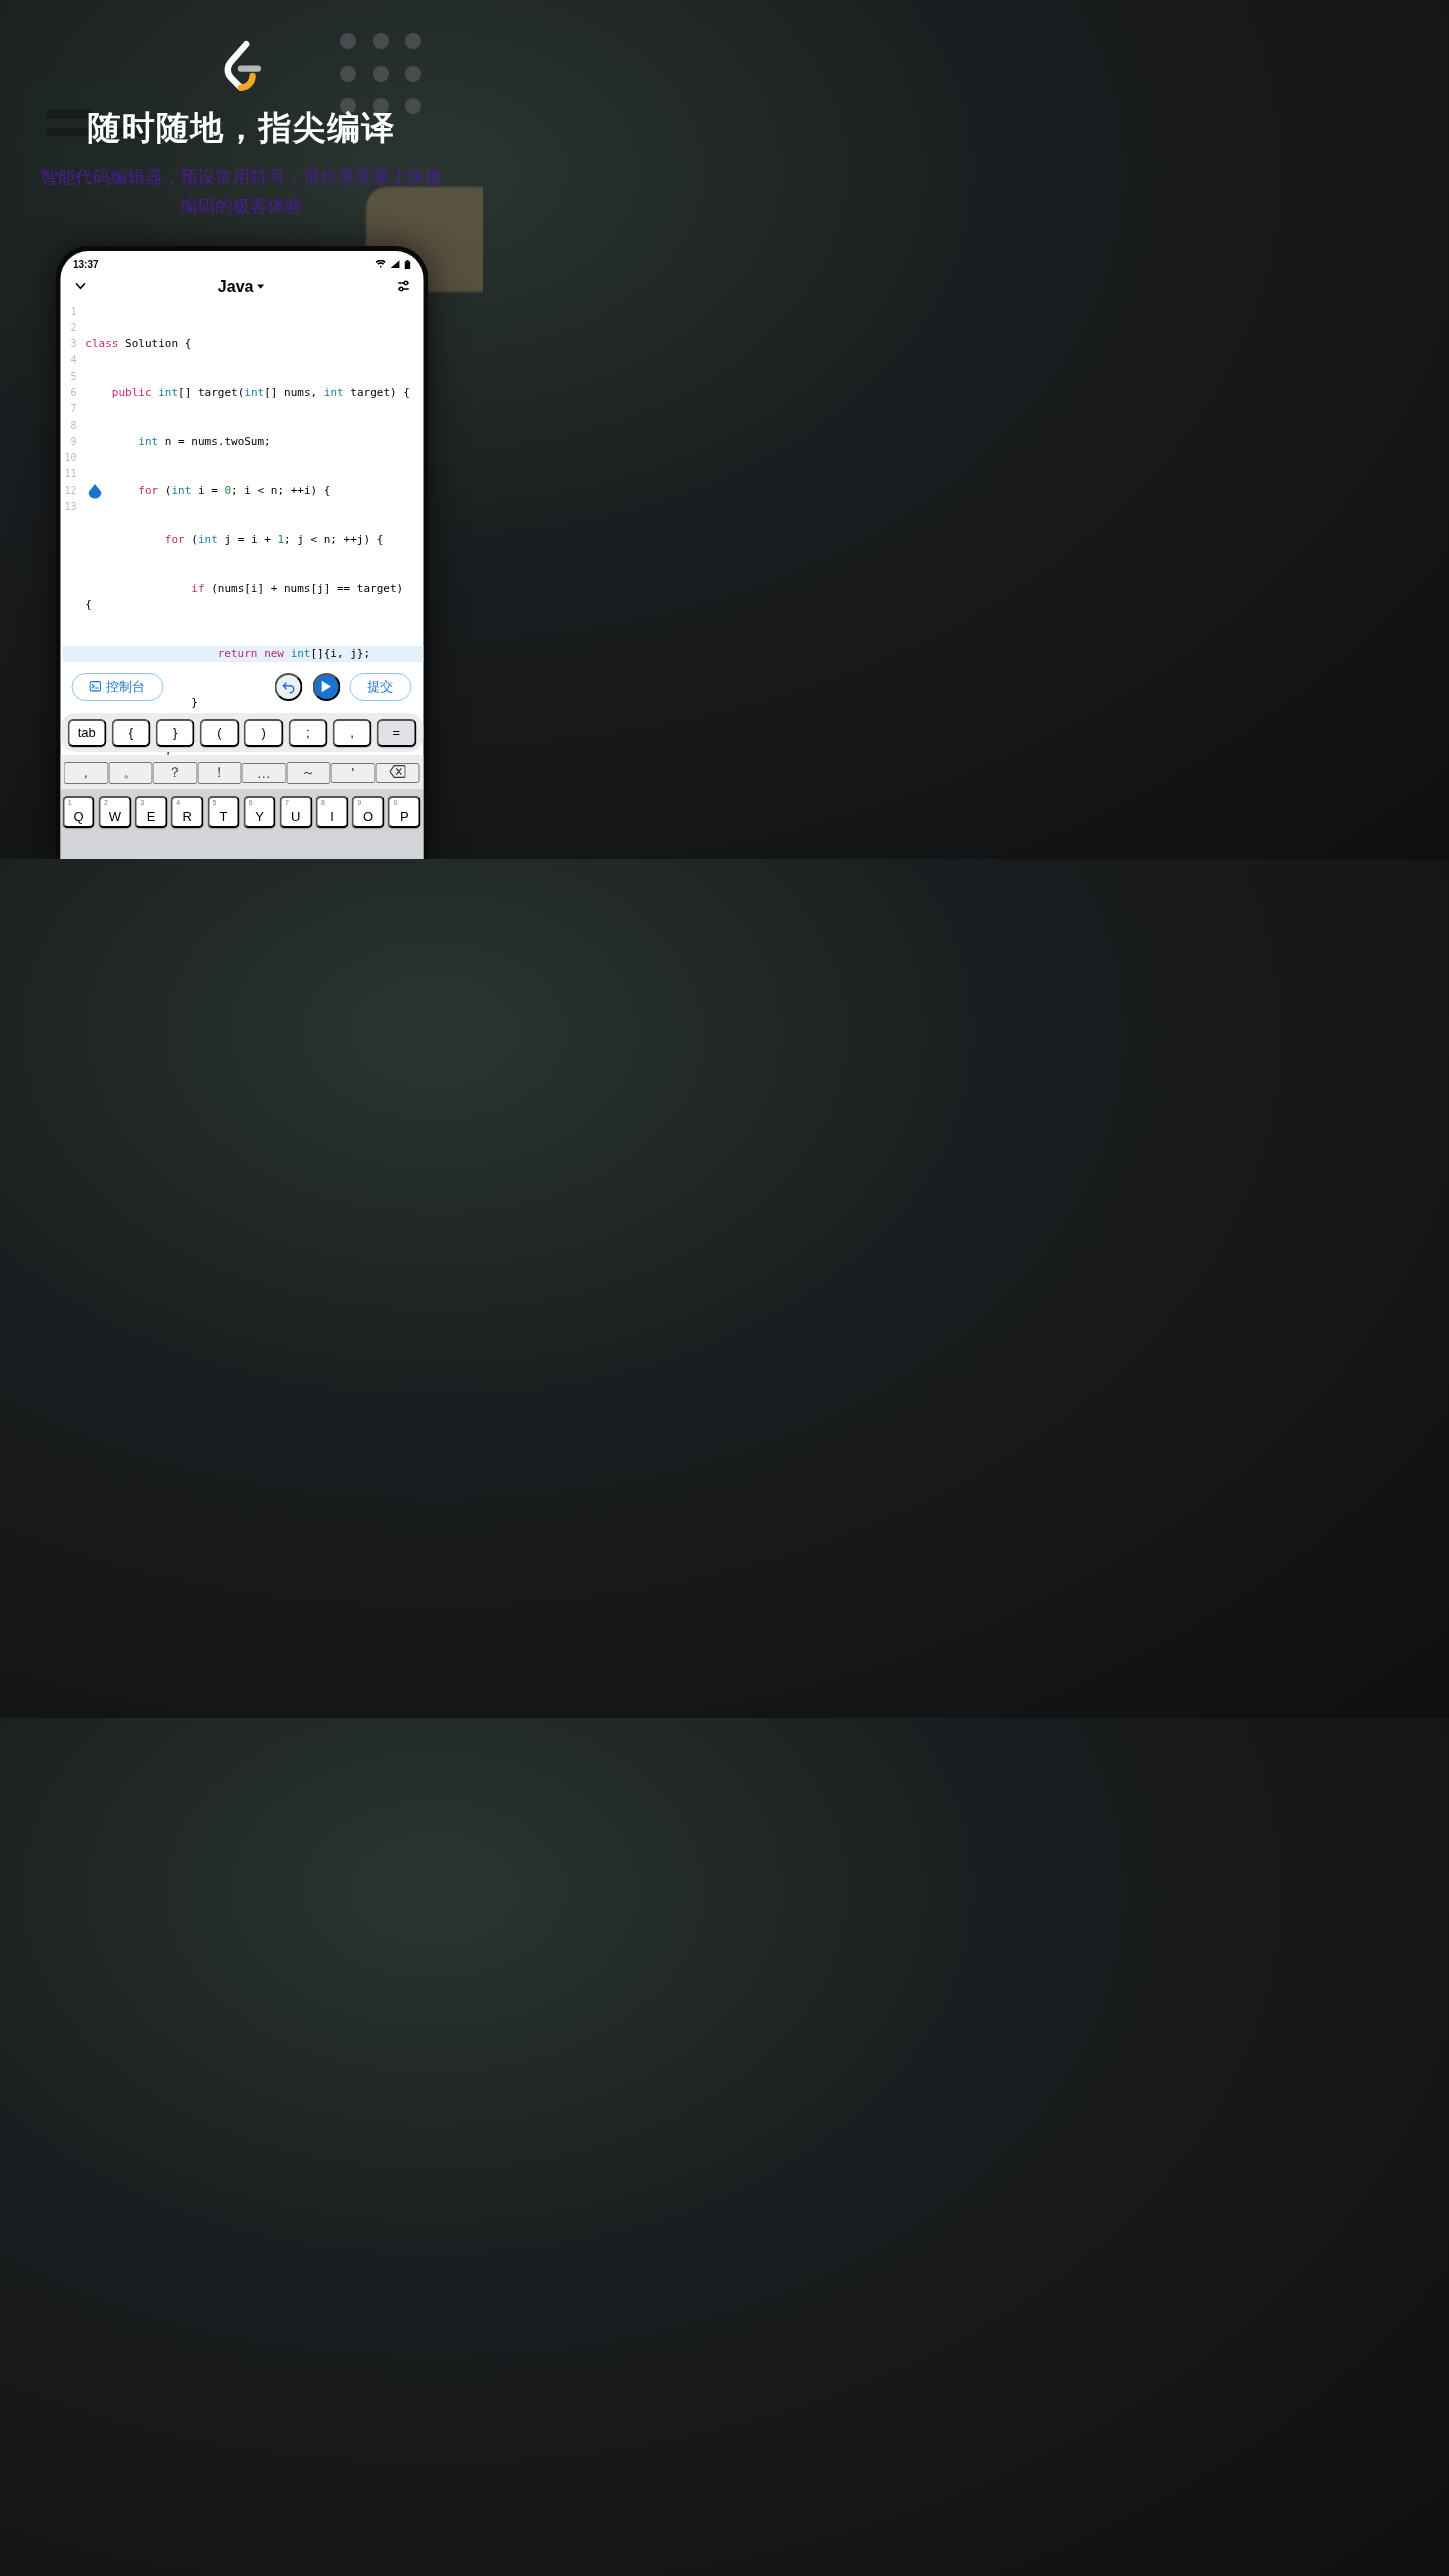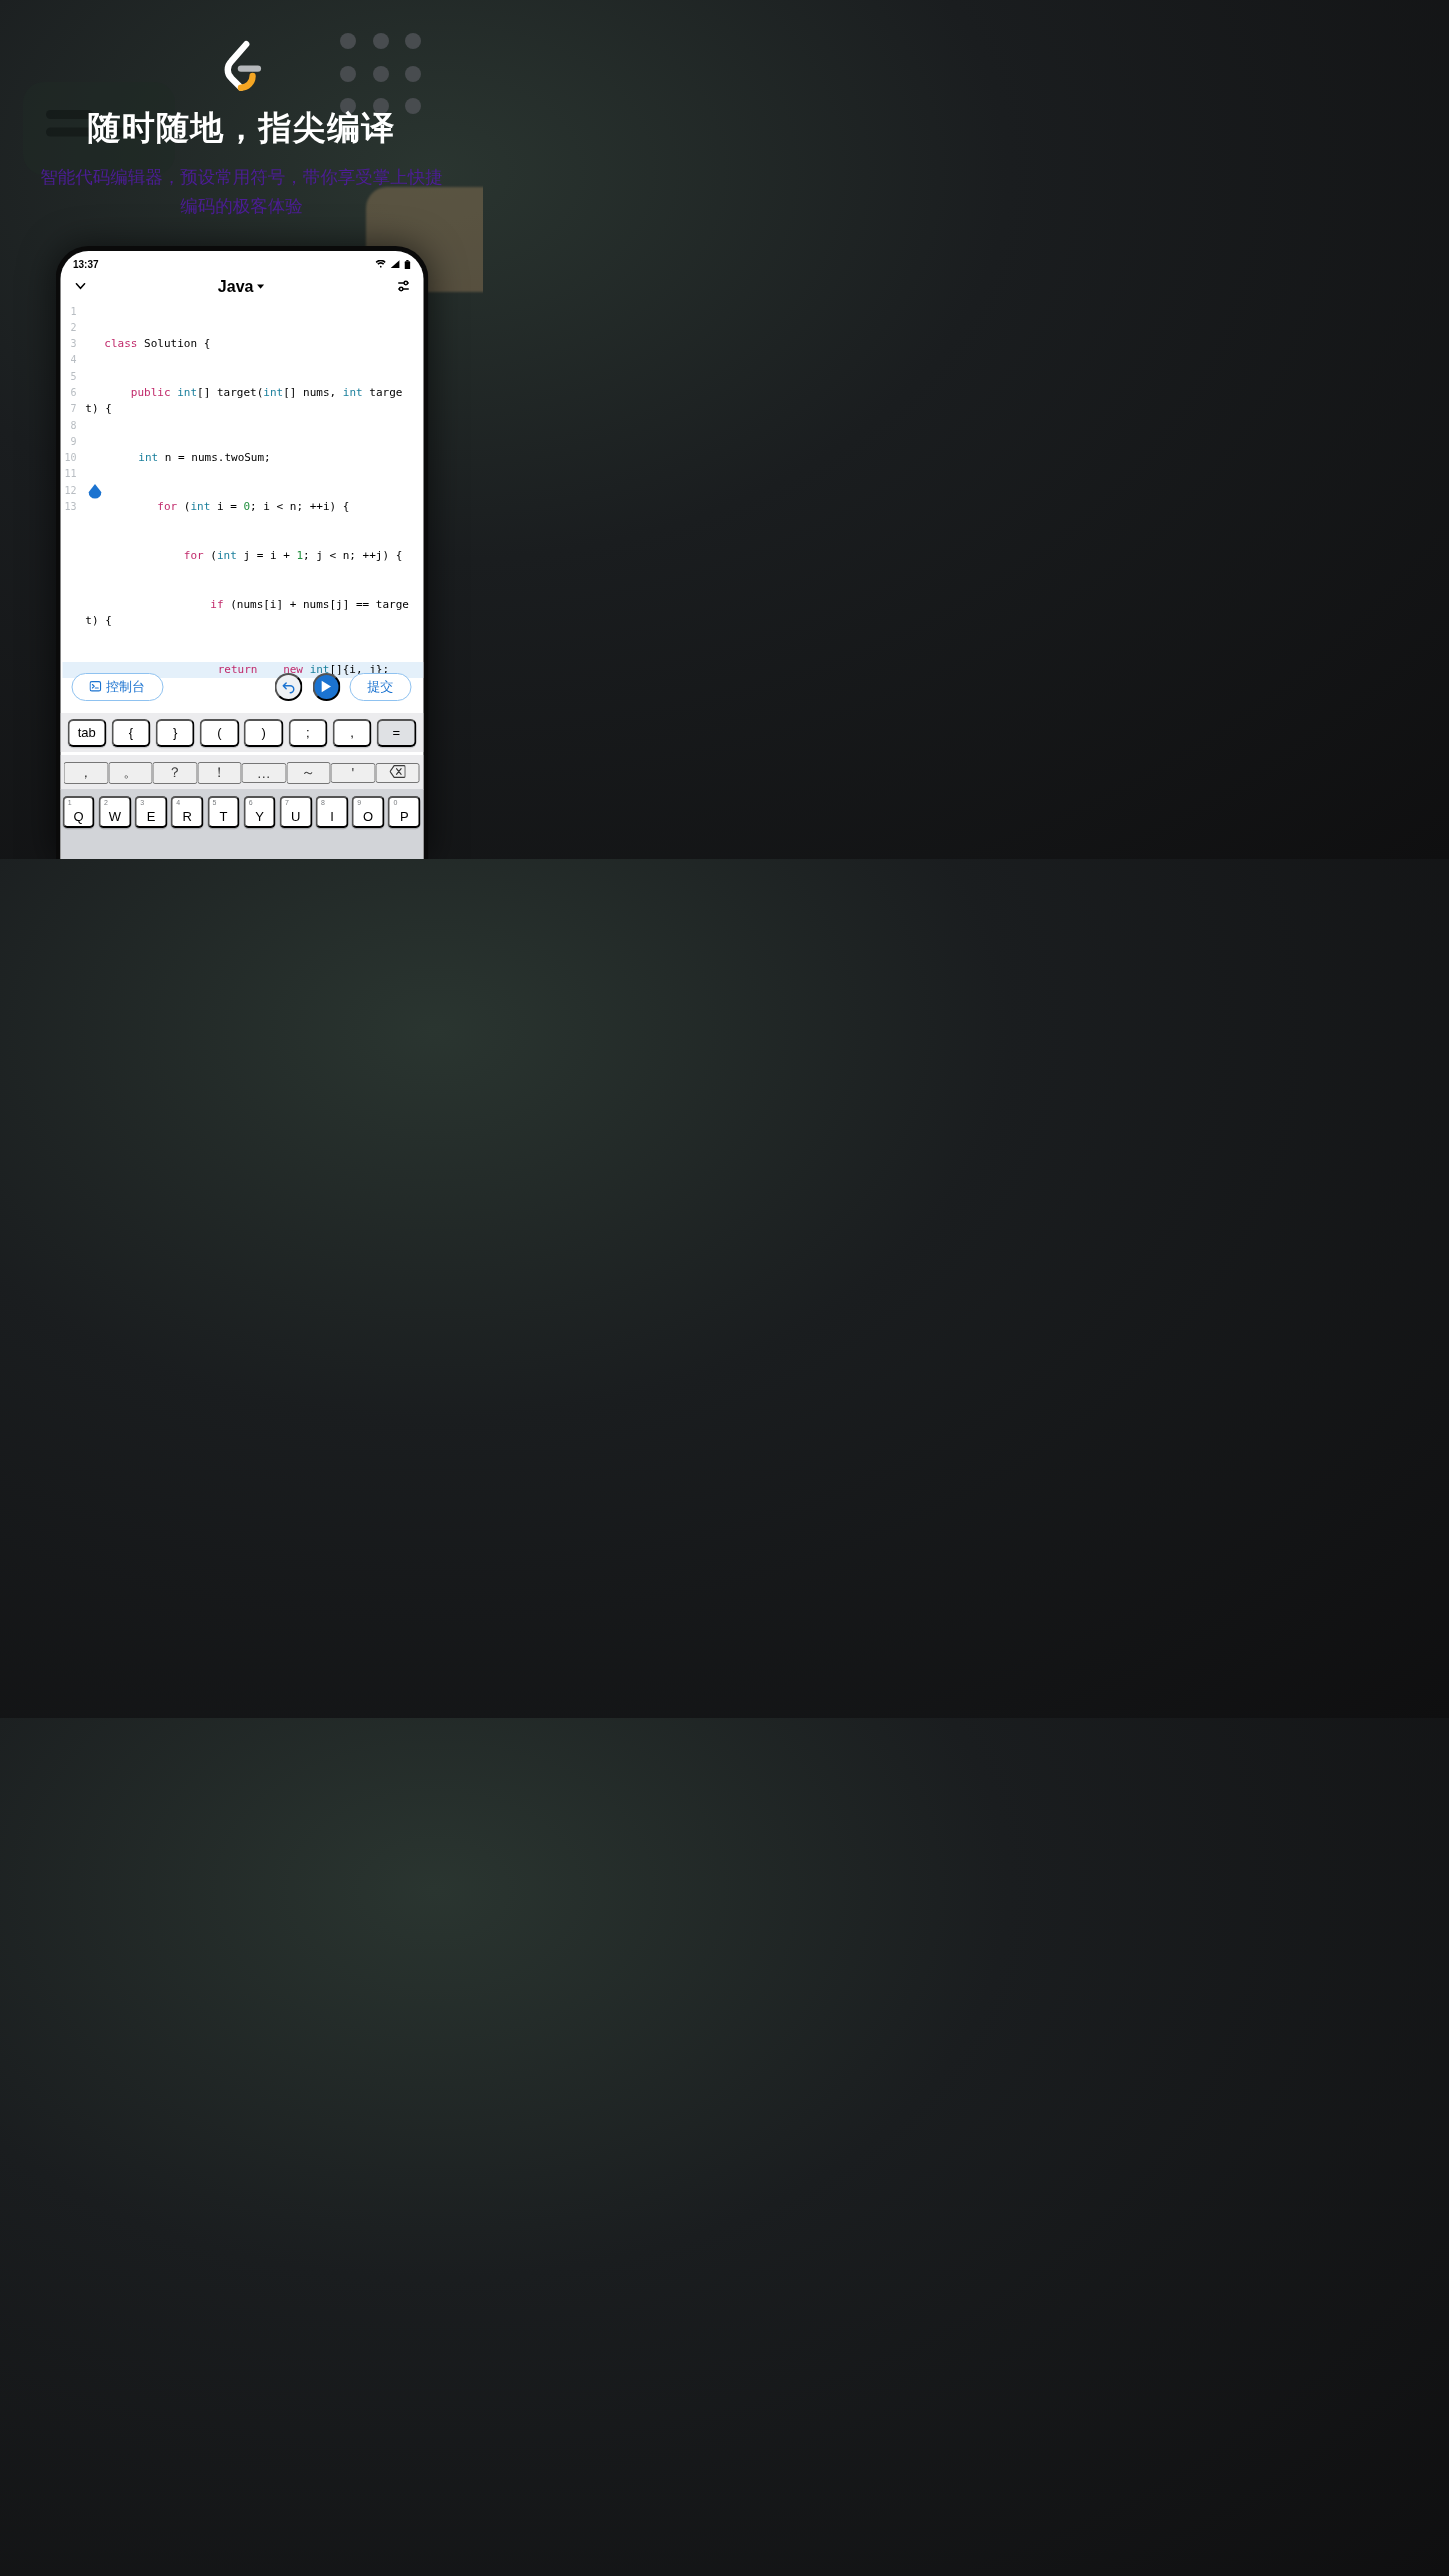--- a/index.html
+++ b/index.html
@@ -67,21 +67,21 @@
     font-size: 11px; line-height: 16.3px; color:#000;
   }
   .gutter {
     position:absolute; left:0; top:3.5px; width:20px; text-align:right; color:#b8bdc2; font-size:10px;
     padding-right:3.5px; user-select:none;
   }
   .gutter div { height:16.3px; }
   .code { margin-left: 23px; white-space: pre-wrap; word-break: break-all; }
   .code .line { min-height:16.3px; }
   .hl { background:#e4f0fa; display:block; margin-left:-23px; padding-left:23px; margin-right:-8.2px; padding-right:8.2px; }
-  .kw { color:#c12a6b;margin-left:19px; }
+  .kw { color:#c12a6b; }
   .ty { color:#1a7f9c; }
   .id { color:#000; }
   .nm { color:#1f8f3c; }
   .ret { color:#c12a6b; }
   .cursor-handle {
     position:absolute; width:13px; height:17.5px;
   }
   .cursor-handle svg { display:block; }
 
   .actionbar {
@@ -95,21 +95,21 @@
   }
   .icon-btn {
     width:28px; height:28px; border-radius:50%; display:flex; align-items:center; justify-content:center;
   }
   .icon-undo { background:#eef1f4; color:#1b73d0; }
   .icon-play { background:#1b73d0; color:#fff; }
   .right-group { display:flex; align-items:center; gap:9.3px; }
 
   .symrow {
     position:absolute; left:0; right:0; bottom:107px; height:39px;
-    background:#ececee; display:flex; align-items:center; gap:4.7px; padding:0 7px;
+    background:#ececee; display:flex; align-items:center; gap:4.7px; padding:0 7px;border-radius:15px;
   }
   .symkey {
     flex:1; height:28px; border-radius:5.8px; background:#fff; box-shadow:0 1.2px 0 #c9cbce;
     display:flex; align-items:center; justify-content:center; font-size:13px; color:#000;
   }
   .symkey.eq { background:#dfe1e4; }
 
   .symrow2 {
     position:absolute; left:0; right:0; bottom:69px; height:35px;
     background:#ececee; display:flex; align-items:center; padding:0 3.5px;

